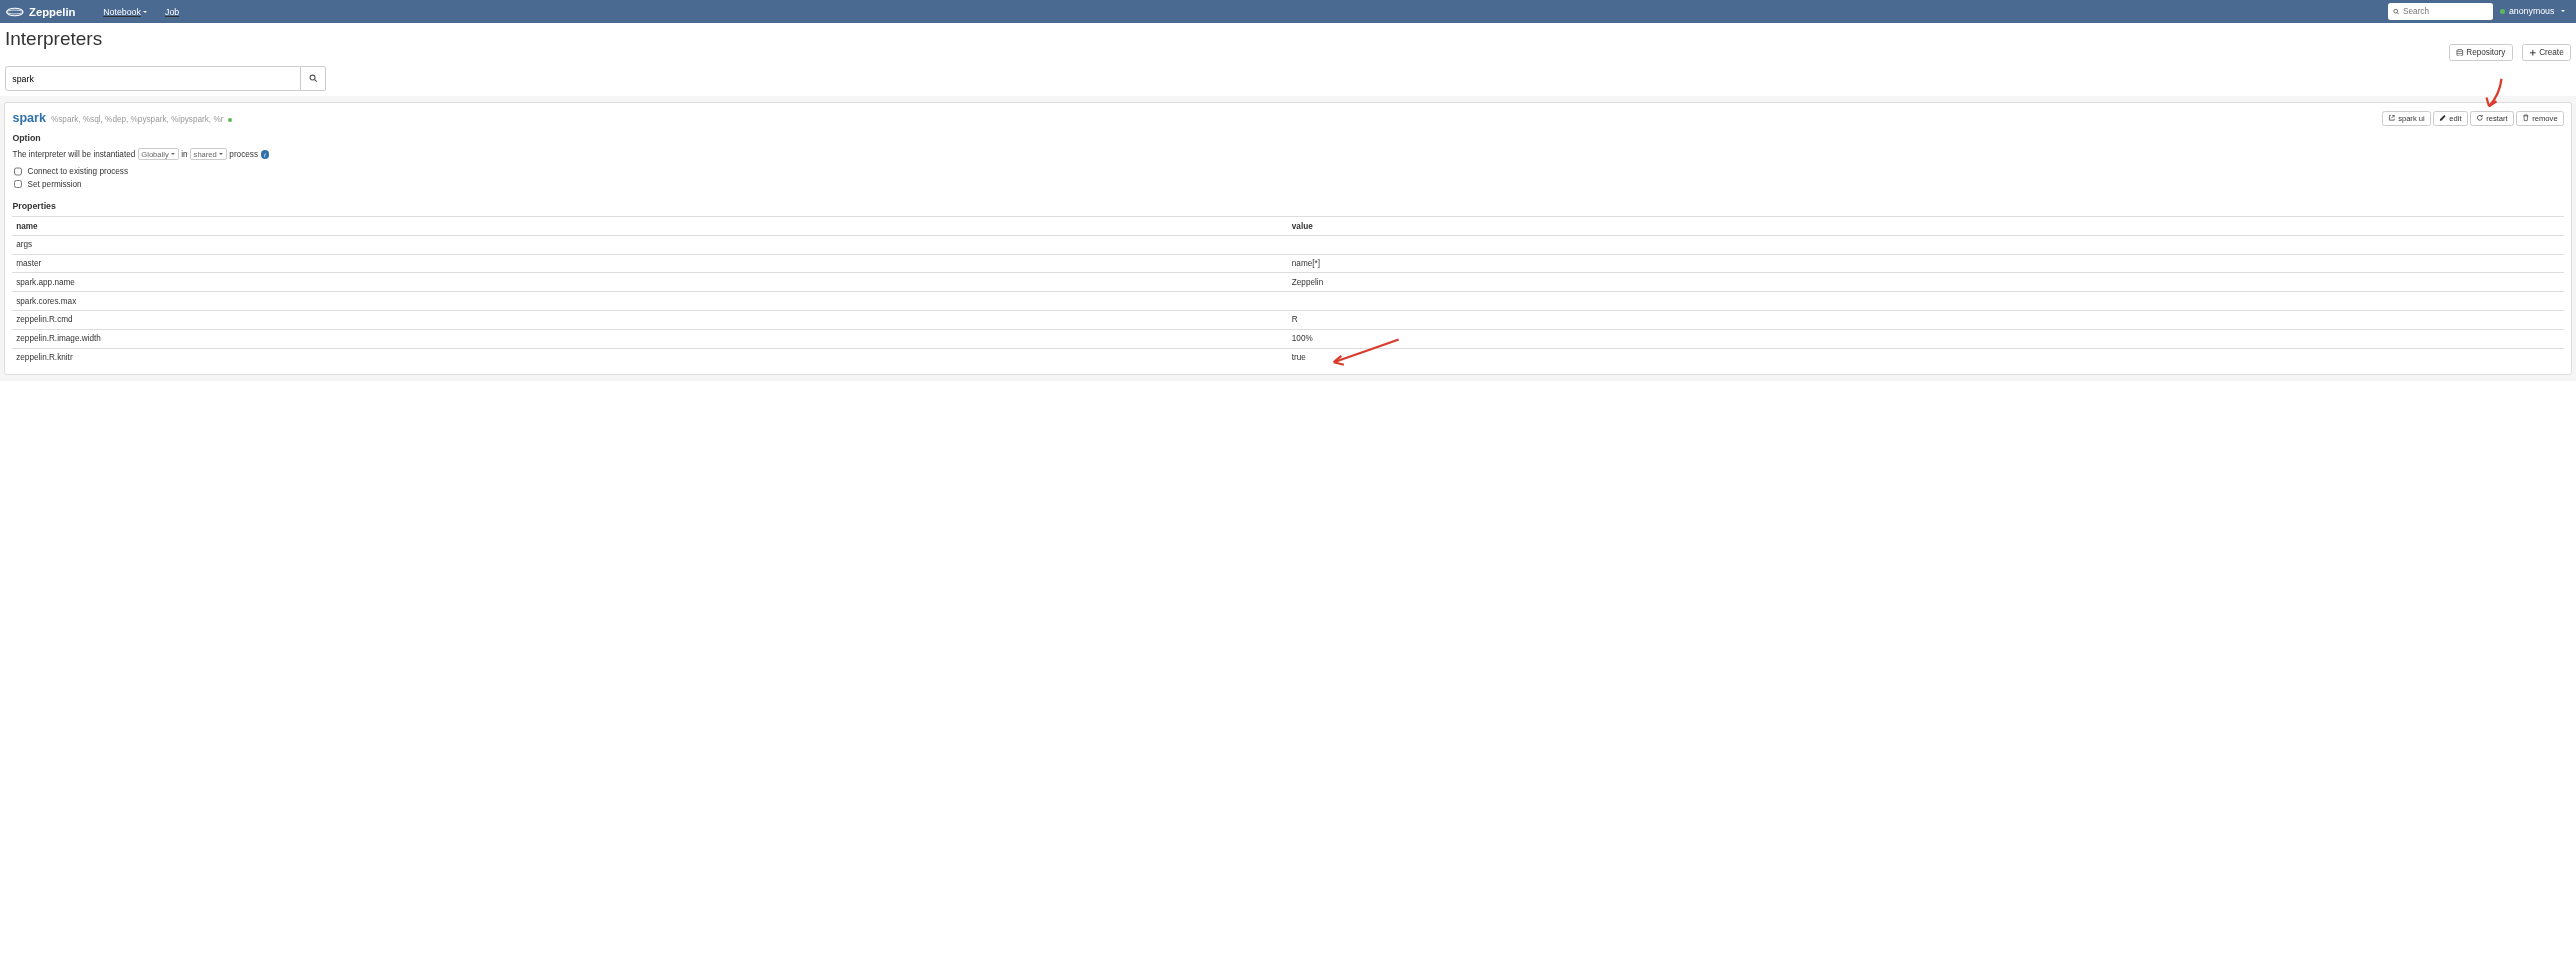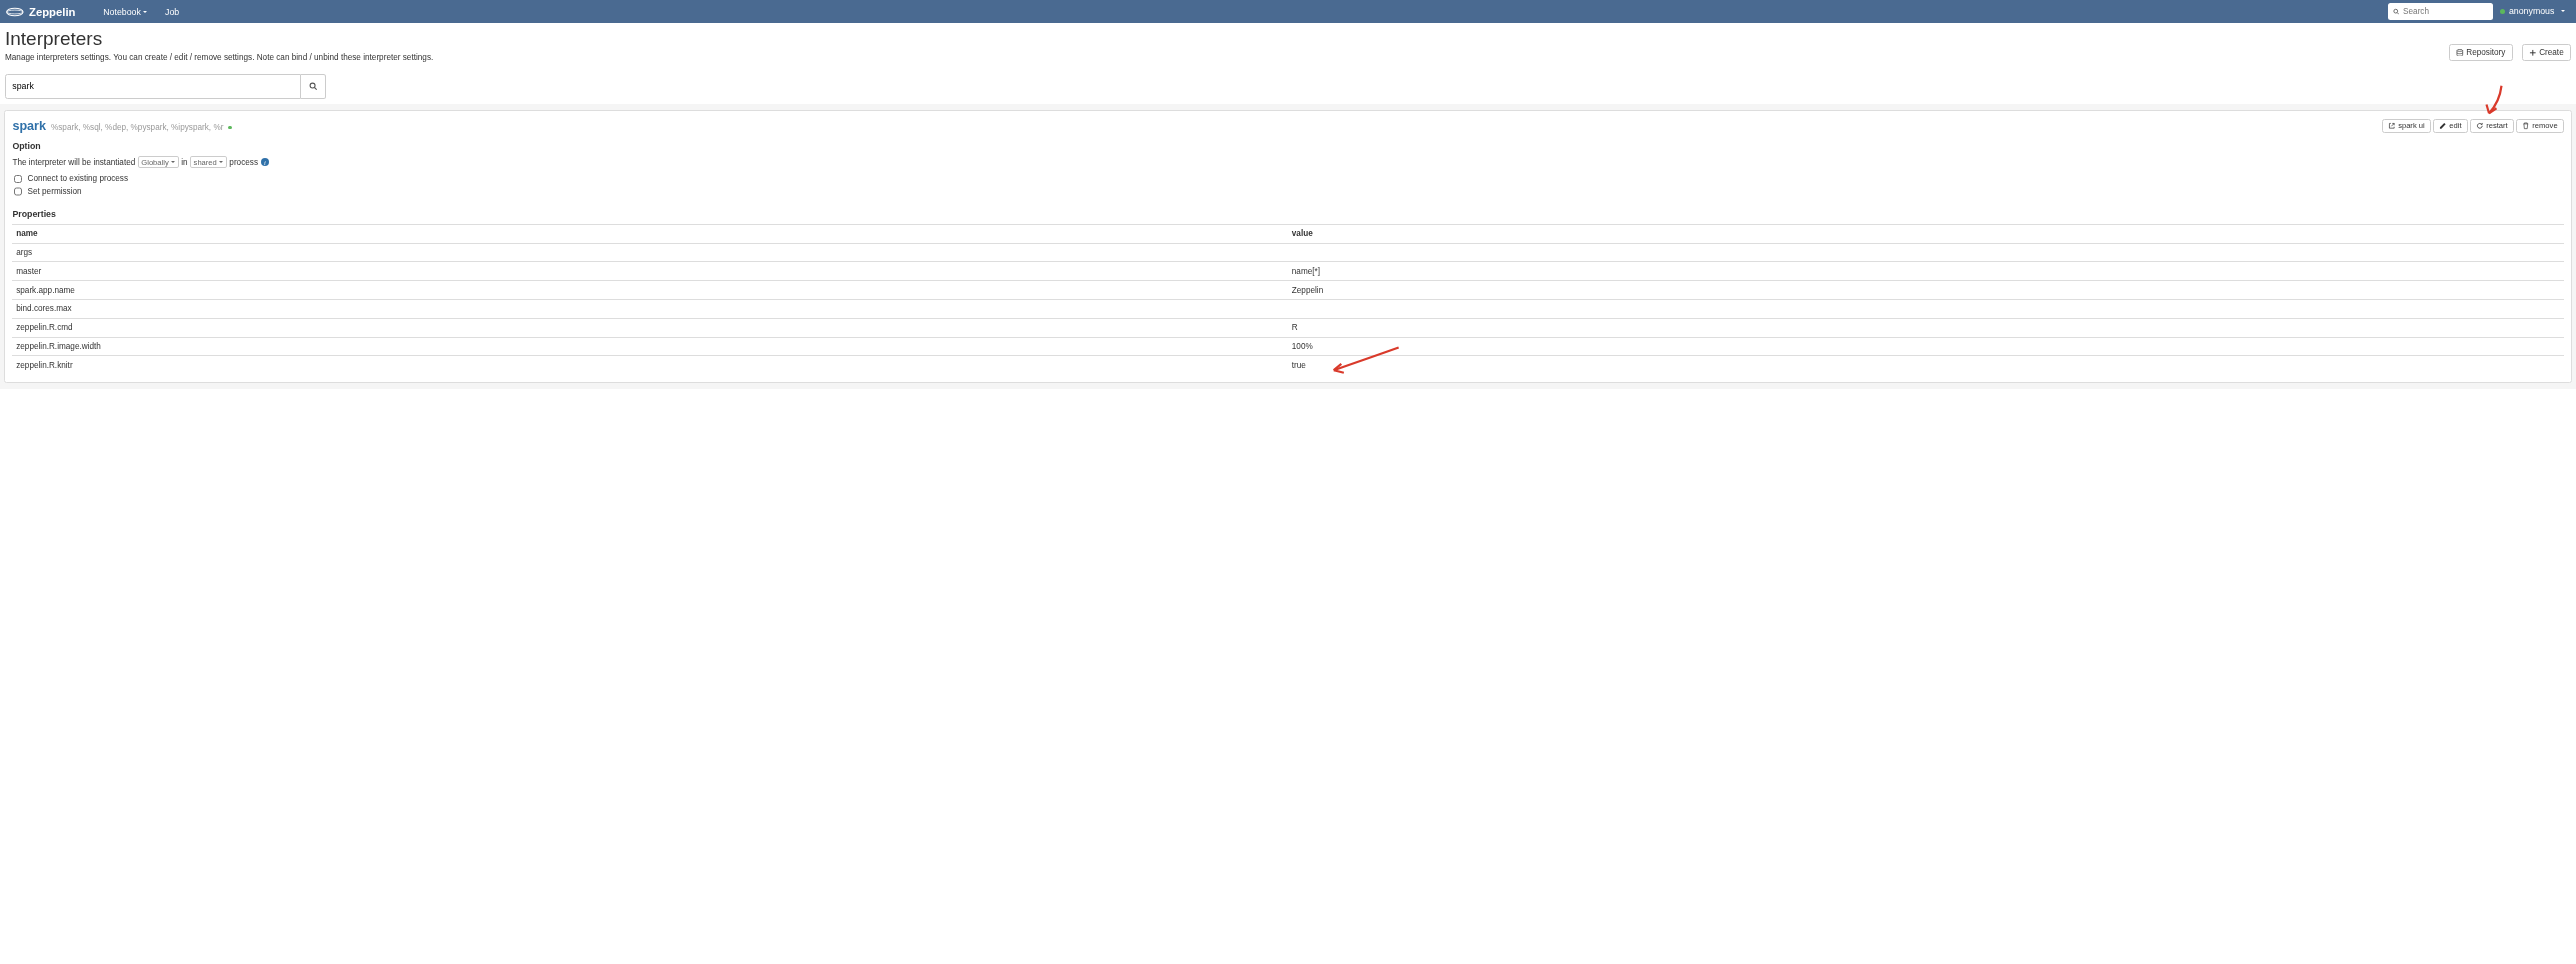--- a/index.html
+++ b/index.html
@@ -1,21 +1,21 @@
 <!DOCTYPE html>
 <html style="font-size:10px"><head>
   <meta charset="utf-8">
   <style>
     * { box-sizing: border-box; margin: 0; padding: 0; }
     body { font-family: -apple-system, "Helvetica Neue", Helvetica, Arial, sans-serif; font-size: 8.8px; color: #333; background: #fff; }
     
     .navbar { background: #4A6A91; height: 23px; display: flex; align-items: center; padding: 0 6.3px; }
     .navbar-brand { display: flex; align-items: center; color: #fff; font-size: 11.3px; font-weight: bold; margin-right: 19px; }
     .navbar-brand svg { margin-right: 5px; }
-    .navbar-menu { display: flex; flex: 1; }
+    .navbar-menu { display: flex; flex: 1; text-decoration: underline; }
     .navbar-item { color: #fff; padding: 5px 8.8px; font-size: 8.8px; cursor: pointer; display: flex; align-items: center; }
     .navbar-right { display: flex; align-items: center; gap: 7.6px; }
     .search-box { background: #fff; border-radius: 2.5px; padding: 2.5px 5px; display: flex; align-items: center; width: 105px; height: 16.4px; }
     .search-box input { border: none; outline: none; margin-left: 3.8px; font-size: 8.2px; width: 100%; }
     .user-link { color: #fff; font-size: 8.8px; cursor: pointer; display: flex; align-items: center; gap: 3.8px; padding-right: 5px; }
     .status-dot { width: 5px; height: 5px; border-radius: 50%; background: #5cb85c; display: inline-block; }
     .caret { display: inline-block; width: 0; height: 0; border-left: 2.5px solid transparent; border-right: 2.5px solid transparent; border-top: 2.5px solid #fff; margin-left: 2.5px; }
     
     .header-region { padding: 5px; }
     .page-header { display: flex; align-items: flex-start; }
@@ -89,21 +89,20 @@
       <span>anonymous</span>
       <span class="caret"></span>
     </div>
   </div>
 </div>
 
 <div class="header-region">
   <div class="page-header">
     <div class="page-header-left">
       <h1>Interpreters</h1>
-      <div class="description">Manage interpreters settings. You can create / edit / remove settings. Note can bind / unbind these interpreter settings.</div>
     </div>
     <div class="page-header-buttons">
       <button class="btn">
         <svg class="icon-svg" viewBox="0 0 16 16">
             <ellipse cx="8" cy="3" rx="6" ry="2" fill="none" stroke="currentColor" stroke-width="1.4"></ellipse>
             <path d="M2 3v10c0 1.1 2.7 2 6 2s6-.9 6-2V3" fill="none" stroke="currentColor" stroke-width="1.4"></path>
             <path d="M2 8c0 1.1 2.7 2 6 2s6-.9 6-2" fill="none" stroke="currentColor" stroke-width="1.4"></path>
           </svg>
         <span>Repository</span>
       </button>
@@ -210,21 +209,21 @@
               </tr>
               <tr>
                 <td>master</td>
                 <td>name[*]</td>
               </tr>
               <tr>
                 <td>spark.app.name</td>
                 <td>Zeppelin</td>
               </tr>
               <tr>
-                <td>bind.cores.max</td>
+                <td>spark.cores.max</td>
                 <td></td>
               </tr>
               <tr>
                 <td>zeppelin.R.cmd</td>
                 <td>R</td>
               </tr>
               <tr>
                 <td>zeppelin.R.image.width</td>
                 <td>100%</td>
               </tr>

